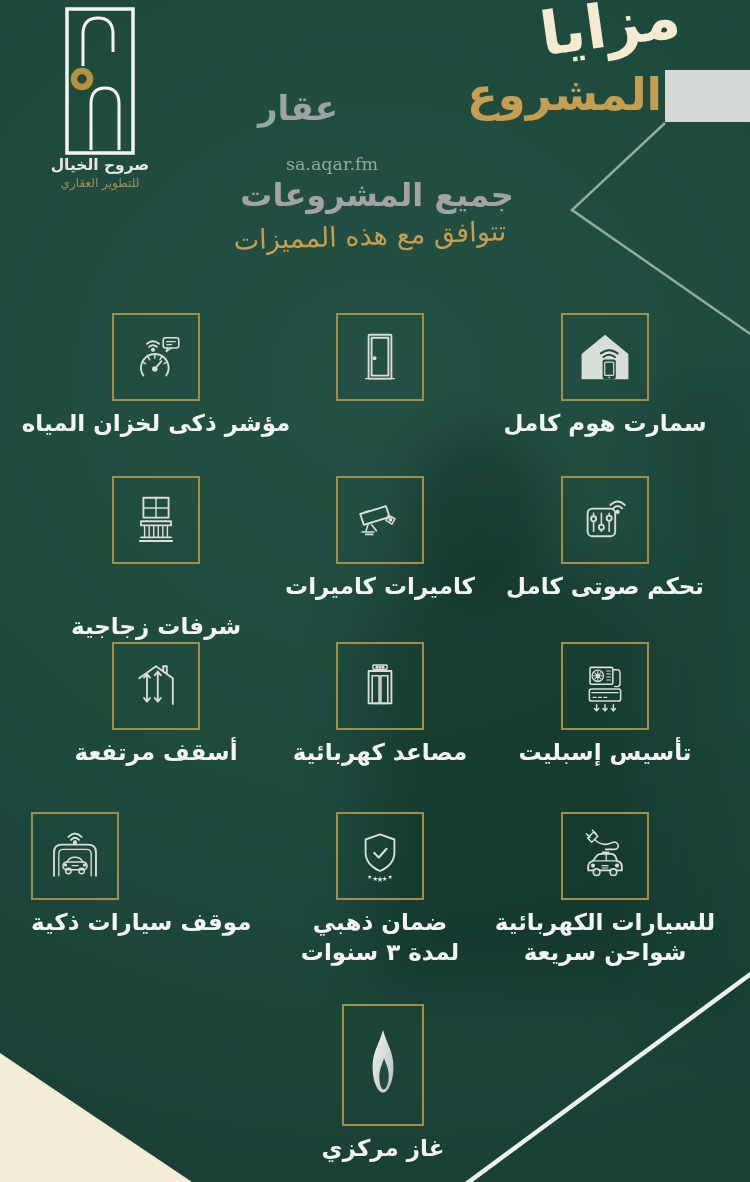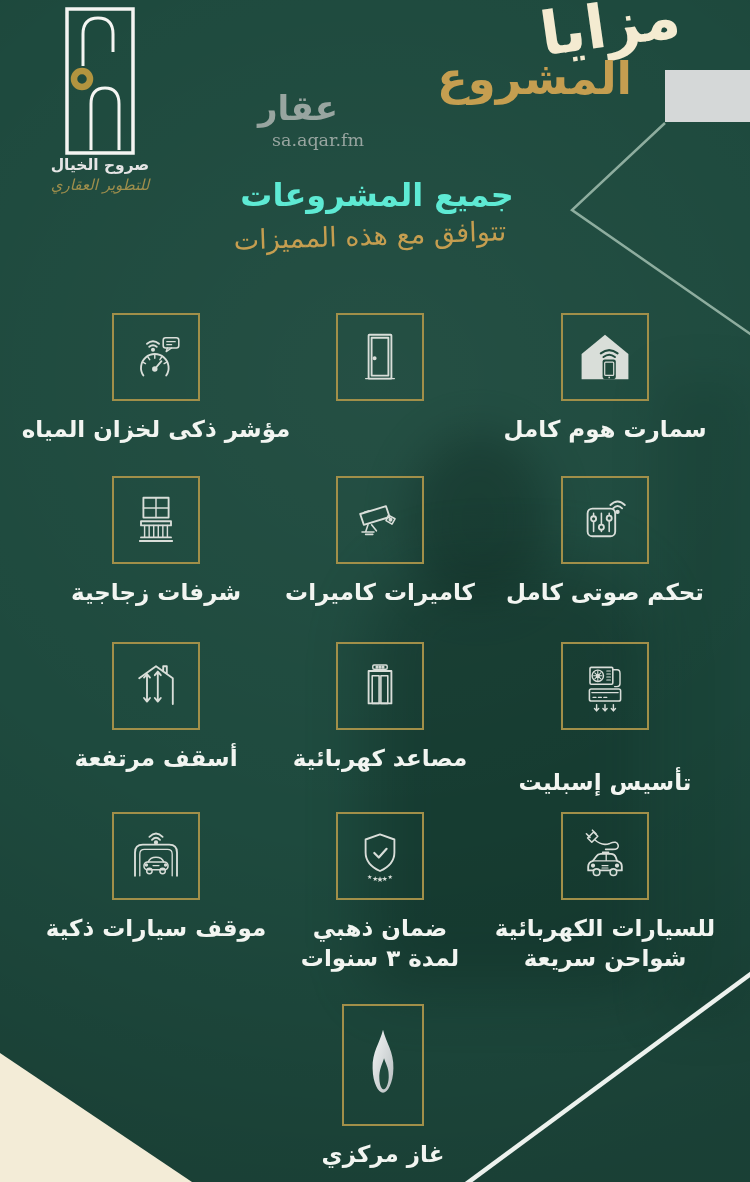--- a/index.html
+++ b/index.html
@@ -8,34 +8,34 @@
   .abs{position:absolute;}
   
   .sil-head{left:408px;top:432px;width:140px;height:170px;background:#0a261e;border-radius:50% 50% 45% 45%;opacity:.42;filter:blur(22px);}
   .sil-body{left:368px;top:560px;width:284px;height:430px;background:#0a261e;border-radius:90px 90px 30px 30px;opacity:.38;filter:blur(30px);}
   .bg-strip{left:658px;top:380px;width:92px;height:640px;background:#0c2d24;opacity:.22;filter:blur(24px);}
   .vignette{inset:0;background:radial-gradient(120% 70% at 50% 32%, rgba(255,255,255,0.03) 0%, rgba(0,0,0,0) 55%, rgba(0,0,0,0.14) 100%);}
   .deco-rect{left:665px;top:70px;width:85px;height:52px;background:#d5d8d8;}
   .deco-svg{left:0;top:0;}
   
   .logo-name{left:48px;top:156px;width:104px;text-align:center;color:#e5e5e5;font-size:15.5px;font-weight:bold;}
-  .logo-sub{left:46px;top:176px;width:108px;text-align:center;color:#b59a4e;font-size:15px;opacity:.85;filter:blur(.4px);font-style:italic;}
+  .logo-sub{left:46px;top:176px;width:108px;text-align:center;color:#b59a4e;font-size:12px;opacity:.85;filter:blur(.4px);}
   
   .title-script{left:515px;top:-10px;width:190px;text-align:center;color:#f4ebd1;font-size:60px;font-weight:bold;transform:rotate(-8deg);}
-  .title-main{left:437px;top:52px;width:225px;text-align:left;color:#c59e50;font-size:45px;font-weight:bold;}
+  .title-main{left:437px;top:68px;width:225px;text-align:right;color:#c59e50;font-size:45px;font-weight:bold;}
   .wm-word{left:258px;top:88px;width:140px;text-align:left;color:#a9b2ae;font-size:34px;font-weight:bold;opacity:.88;}
-  .wm-domain{left:272px;top:130px;width:120px;color:#a9b2ae;font-size:17.5px;font-family:"DejaVu Serif",serif;opacity:.88;direction:ltr;}
-  .headline{left:197px;top:176px;width:360px;text-align:center;color:#5eead4;font-size:32px;font-weight:bold;}
+  .wm-domain{left:272px;top:154px;width:120px;text-align:center;color:#a9b2ae;font-size:17.5px;font-family:"DejaVu Serif",serif;opacity:.88;direction:ltr;}
+  .headline{left:197px;top:176px;width:360px;text-align:center;color:#a3a3a3;font-size:32px;font-weight:bold;}
   .subheadline{left:180px;top:220px;width:380px;text-align:center;color:#c59e50;font-size:27px;transform:rotate(-2deg);}
   
   .feature{position:absolute;width:250px;display:flex;flex-direction:column;align-items:center;}
   .icon-frame{width:84px;height:84px;border:2px solid #a18f49;display:flex;align-items:center;justify-content:center;}
   .icon-frame.tall{width:78px;height:118px;}
   .ico{stroke:#d9ded9;fill:none;stroke-width:3.1;stroke-linecap:round;stroke-linejoin:round;}
-  .feature-label{margin-top:13px;color:#f2f5f1;font-size:23px;font-weight:bold;text-align:center;line-height:1.32;white-space:nowrap;}
+  .feature-label{margin-top:7px;color:#f2f5f1;font-size:23px;font-weight:bold;text-align:center;line-height:1.32;white-space:nowrap;}
 </style>
 </head>
 <body>
 
 <div class="stage">
 
   <div class="abs sil-head"></div>
   <div class="abs sil-body"></div>
   <div class="abs bg-strip"></div>
   <div class="abs vignette"></div>
@@ -130,35 +130,35 @@
  <path d="M24 37 L32 34.5" stroke-width="2.2"></path>
  <path d="M64 42 L75 48 L70 57 L60 51 Z" stroke-width="2.6"></path>
  <circle cx="67.5" cy="49.5" r="1.8" fill="#d9ded9"></circle>
  <path d="M30 58 L26 70 M20 70 H40 M36 58 L44 68 M26 74 H38" stroke-width="2.6"></path>
           </svg>
         </div>
         <div class="feature-label">
           <div>كاميرات كاميرات</div>
         </div>
       </div>
-      <div class="feature" style="left: 31px; top: 476px;">
+      <div class="feature" style="left: 31px; top: 476px; gap: 40px;">
         <div class="icon-frame">
           <svg class="ico" viewBox="0 0 100 100" width="60" height="60" preserveAspectRatio="xMidYMid meet">
             <rect x="29" y="13" width="42" height="33"></rect>
  <path d="M50 13 V46 M29 30 H71" stroke-width="2.4"></path>
  <rect x="25" y="52" width="50" height="7"></rect>
  <path d="M31 59 V79 M38.6 59 V79 M46.2 59 V79 M53.8 59 V79 M61.4 59 V79 M69 59 V79" stroke-width="2.4"></path>
  <path d="M25 79 H75 M23 85 H77"></path>
           </svg>
         </div>
         <div class="feature-label">
           <div>شرفات زجاجية</div>
         </div>
       </div>
-      <div class="feature" style="left: 480px; top: 642px; gap: 24px;">
+      <div class="feature" style="left: 480px; top: 642px;">
         <div class="icon-frame">
           <svg class="ico" viewBox="0 0 100 100" width="60" height="60" preserveAspectRatio="xMidYMid meet">
             <rect x="25" y="19" width="38" height="28" rx="2" stroke-width="2.6"></rect>
  <circle cx="38" cy="33" r="9.5" stroke-width="2.4"></circle>
  <circle cx="38" cy="33" r="2" fill="#d9ded9"></circle>
  <path d="M38 25 V41 M31 33 H45 M33 28 L43 38 M43 28 L33 38" stroke-width="1.8"></path>
  <path d="M53 25 H59 M53 30 H59 M53 35 H59 M53 40 H59" stroke-width="2"></path>
  <path d="M63 23 H70 Q75 23 75 29 V46 Q75 51 70 51 H66" stroke-width="2.4"></path>
  <rect x="24" y="55" width="52" height="20" rx="3" stroke-width="2.6"></rect>
  <path d="M28 61 H72 M30 69 H35 M39 69 H44 M48 69 H53" stroke-width="2"></path>
@@ -229,21 +229,21 @@
  <text x="50" y="94" font-size="13" text-anchor="middle" fill="#d9ded9" stroke="none">★</text>
  <text x="58" y="91" font-size="11" text-anchor="middle" fill="#d9ded9" stroke="none">★</text>
  <text x="67" y="88" font-size="10" text-anchor="middle" fill="#d9ded9" stroke="none">★</text>
           </svg>
         </div>
         <div class="feature-label">
           <div>ضمان ذهبي</div>
           <div>لمدة ٣ سنوات</div>
         </div>
       </div>
-      <div class="feature" style="left: 31px; top: 812px;">
+      <div class="feature" style="left: 31px; top: 812px; align-items: flex-end;">
         <div class="icon-frame">
           <svg class="ico" viewBox="0 0 100 100" width="60" height="60" preserveAspectRatio="xMidYMid meet">
             <path d="M15 83 V44 Q15 31 28 31 H72 Q85 31 85 44 V83"></path>
  <path d="M23 83 V47 Q23 39 31 39 H69 Q77 39 77 47 V83" stroke-width="2.2"></path>
  <path d="M39 18 Q50 7 61 18 M43.3 23 Q50 16.5 56.7 23"></path>
  <circle cx="50" cy="27.5" r="2" fill="#d9ded9"></circle>
  <rect x="30" y="60" width="40" height="13" rx="6" stroke-width="2.6"></rect>
  <path d="M37 60 Q40 52 50 52 Q60 52 63 60" stroke-width="2.6"></path>
  <circle cx="39" cy="75" r="4.5" stroke-width="2.4"></circle>
             <circle cx="61" cy="75" r="4.5" stroke-width="2.4"></circle>

